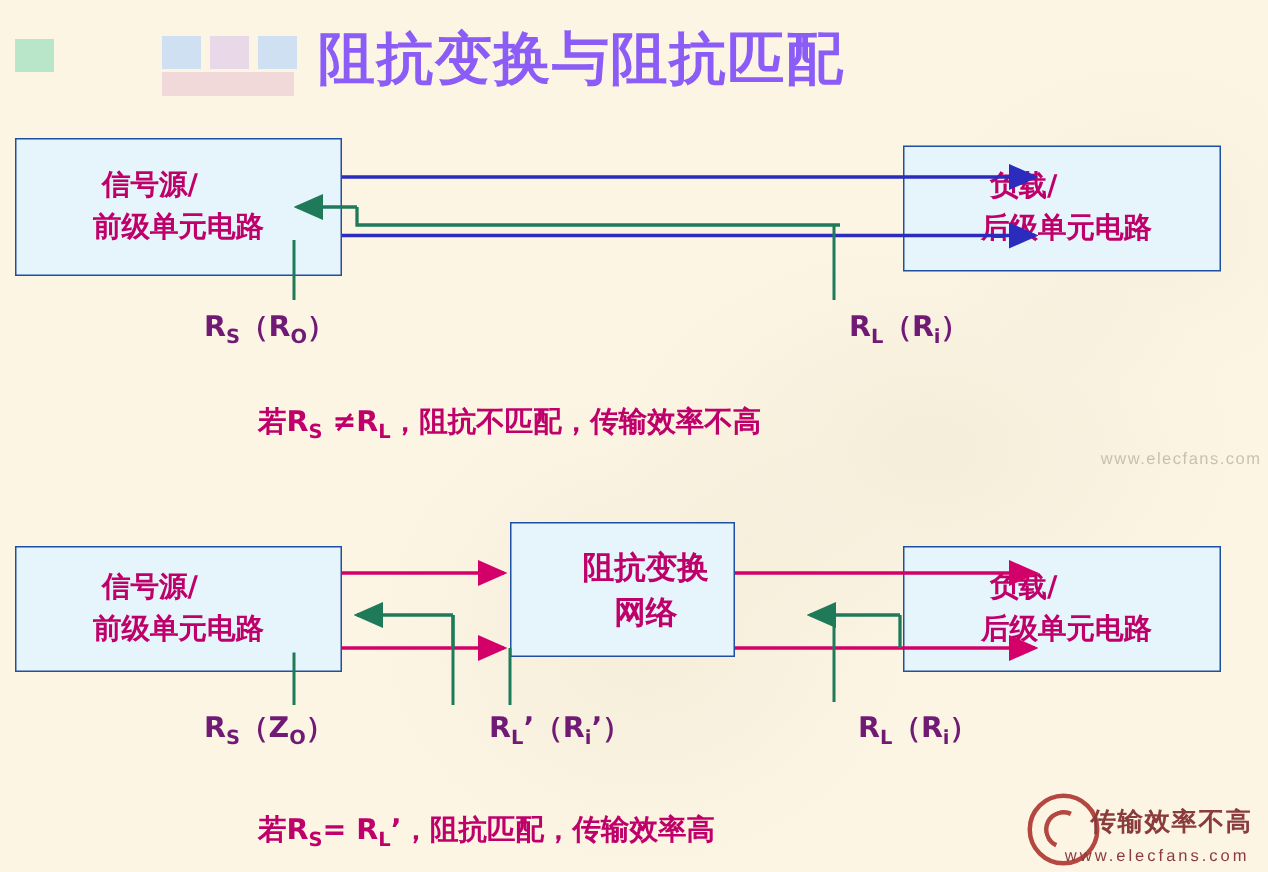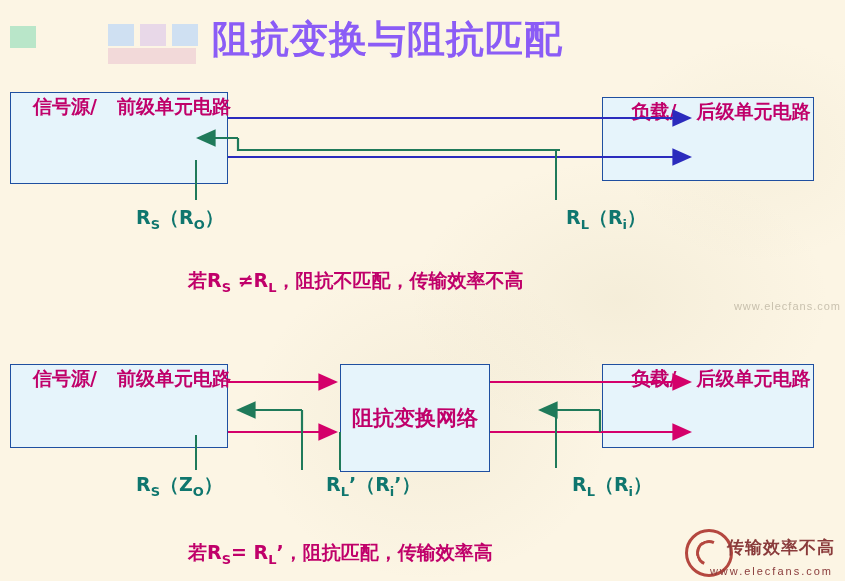--- a/index.html
+++ b/index.html
@@ -39,53 +39,53 @@
   .logo-c { left: 140px; top: 24px; background:#e8d8e8; }
   .logo-d { left: 172px; top: 24px; background:#cfe0f2; }
   .logo-e { left: 108px; top: 48px; background:#f2d9d9; width:88px; height:16px;}
 
   .box {
     position:absolute;
     border: 1px solid #1f4fa0;
     background: #e6f4fb;
     box-sizing: border-box;
     display:flex;
-    flex-direction:row;
+    flex-direction:column;
     align-items:center;
     justify-content:center;
+    padding-left:31px;
   }
   .box .line {
     color:#c0006a;
     font-size: 19px;
     font-weight: bold;
     line-height: 1.45;
     font-family: "DejaVu Sans", sans-serif;
     white-space: nowrap;
   }
   .box .line.l1 { align-self:flex-start; margin-left: 26px; }
   .box .line.l2 { align-self:flex-start; margin-left: 20px; }
   .box.center-box .line { align-self:center; margin-left:0; color:#c0006a;}
 
   .label {
     position:absolute;
-    color:#0f766e;
+    color:#701a75;
     font-weight:bold;
     font-size: 19px;
     white-space:nowrap;
     font-family:"DejaVu Sans", sans-serif;
   }
   .label sub { font-size: 13px; }
   .caption {
     position:absolute;
     color:#c0006a;
     font-weight:bold;
     font-size: 19px;
     white-space:nowrap;
     font-family:"DejaVu Sans", sans-serif;
-    margin-left:16px;
   }
   .caption sub { font-size: 13px; }
 
   svg.wires { position:absolute; left:0; top:0; width:845px; height:581px; pointer-events:none; }
   .wm-text {
     position:absolute; right: 10px; bottom: 22px;
     color:#8a3b3b; font-size: 17px; font-weight:bold;
     font-family:"DejaVu Sans", sans-serif;
     letter-spacing:1px;
   }
@@ -136,21 +136,21 @@
 <div class="box" style="left:602px; top:97px; width:212px; height:84px;">
   <div class="line l1">负载/</div>
   <div class="line l2">后级单元电路</div>
 </div>
 
 <div class="box" style="left:10px; top:364px; width:218px; height:84px;">
   <div class="line l1">信号源/</div>
   <div class="line l2">前级单元电路</div>
 </div>
 
-<div class="box center-box" style="left:340px; top:364px; width:150px; height:108px;">
+<div class="box center-box" style="left:340px; top:348px; width:150px; height:90px;">
   <div class="line" style="font-size:21px;">阻抗变换</div>
   <div class="line" style="font-size:21px;">网络</div>
 </div>
 
 <div class="box" style="left:602px; top:364px; width:212px; height:84px;">
   <div class="line l1">负载/</div>
   <div class="line l2">后级单元电路</div>
 </div>
 
 <svg class="wires">

